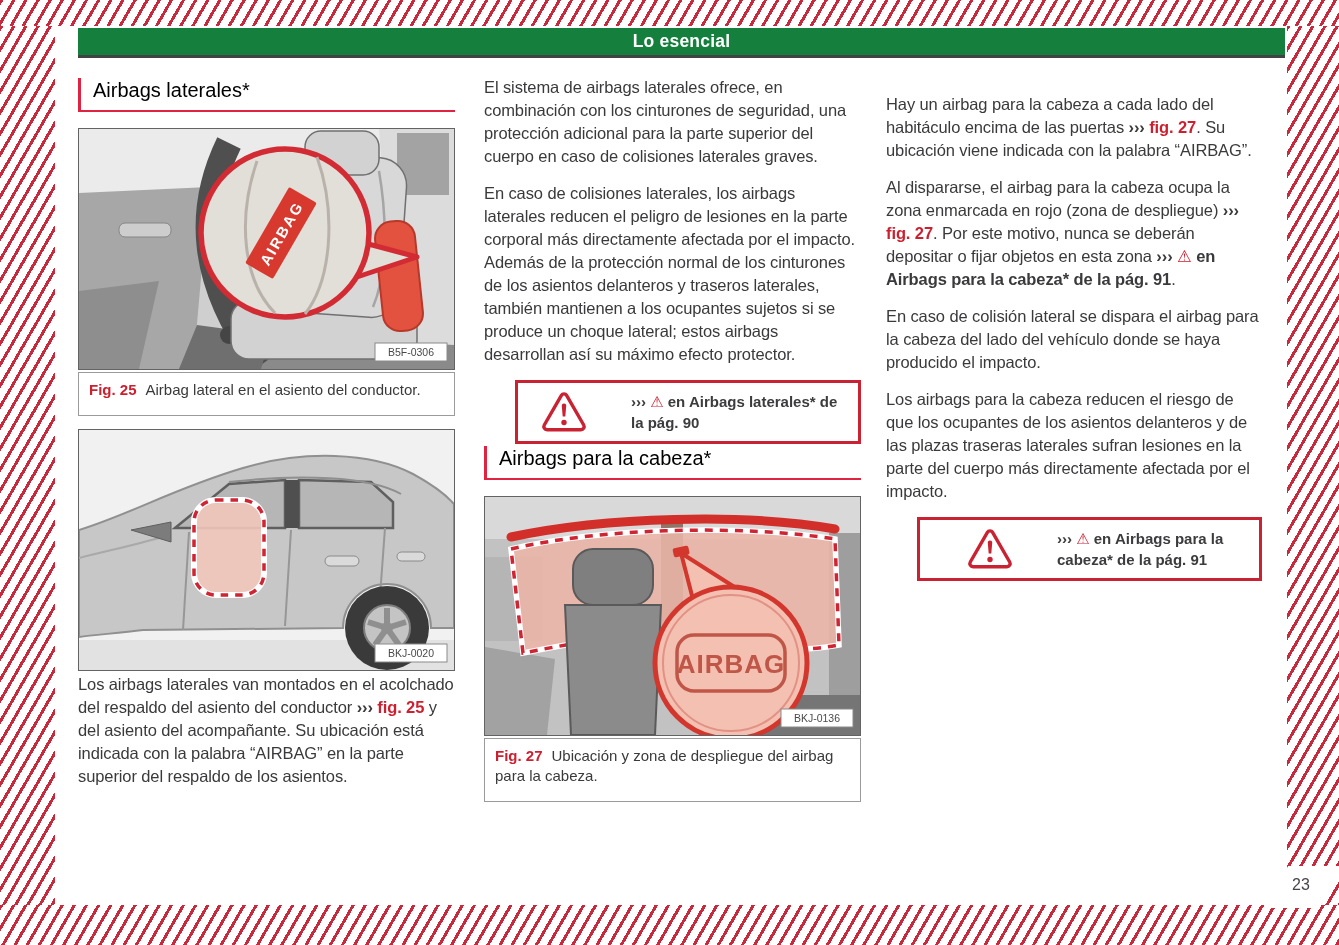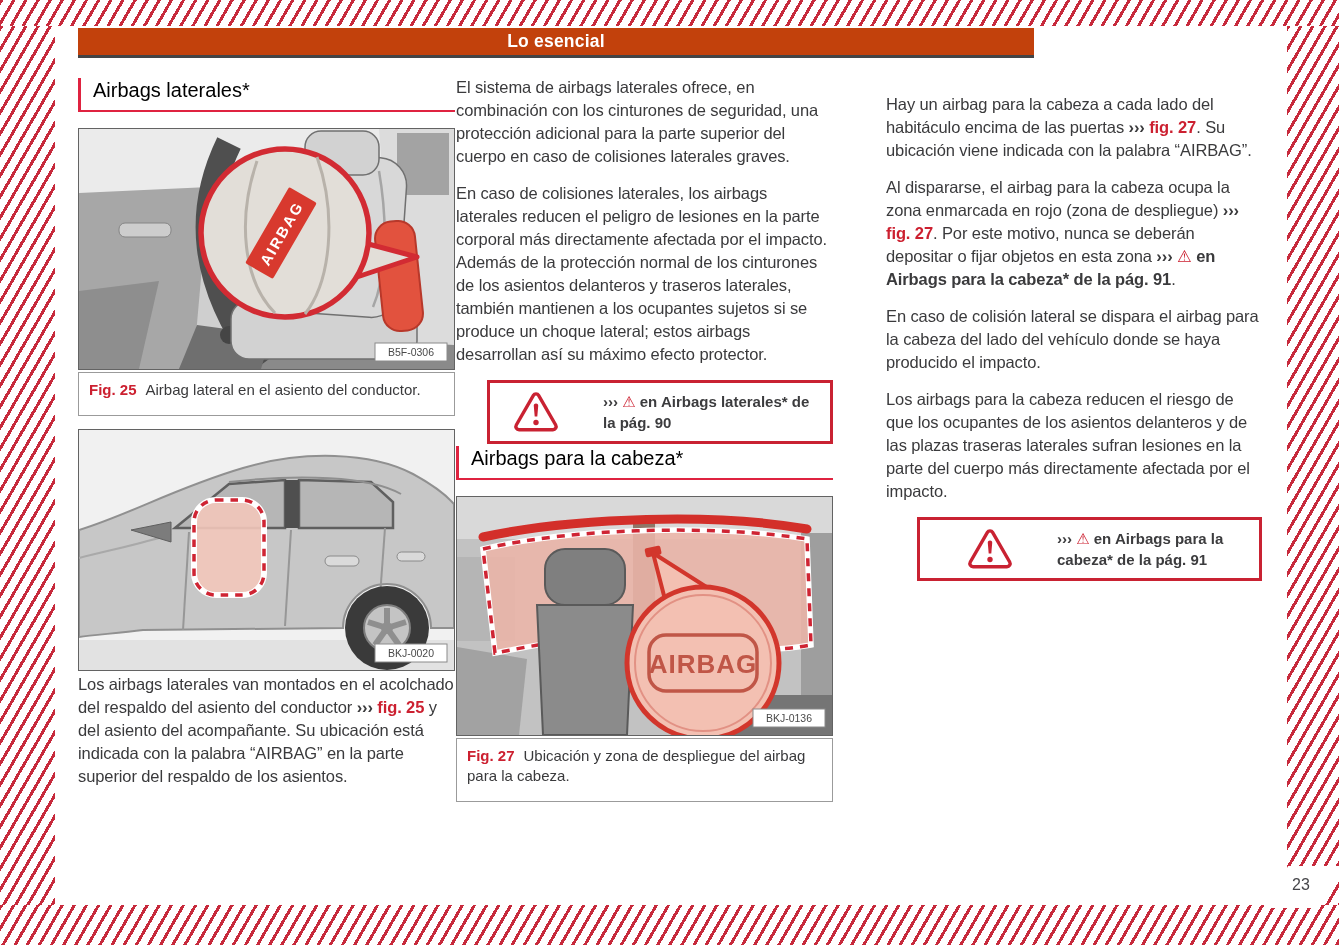--- a/index.html
+++ b/index.html
@@ -21,29 +21,29 @@
   .corner-notch{
     position:absolute;left:1276px;top:866px;width:52px;height:42px;
     background:#ffffff;transform:skewX(-30deg);
   }
   .page-number{
     position:absolute;left:1292px;top:876px;
     font-size:16px;color:#46464a;
   }
   
   .header-bar{
-    position:absolute;left:78px;top:28px;width:956px;height:27px;
-    background:#c2410c;border-bottom:3px solid #434345;
+    position:absolute;left:78px;top:28px;width:1207px;height:27px;
+    background:#15803d;border-bottom:3px solid #434345;
     display:flex;align-items:center;justify-content:center;
   }
   .header-bar .title{color:#ffffff;font-weight:bold;font-size:17.5px;letter-spacing:.2px;}
   
   .col{position:absolute;top:76px;}
   #col1{left:78px;width:377px;}
-  #col2{left:456px;width:377px;}
+  #col2{left:484px;width:377px;}
   #col3{left:886px;width:376px;padding-top:17px;}
   
   p.body-text{
     margin:0 0 14px 0;font-size:16.5px;line-height:23px;color:#3a3a3c;
     letter-spacing:-0.1px;
   }
   .seg-bold{font-weight:bold;}
   .seg-ref{color:#cc2030;font-weight:bold;}
   .seg-warn{color:#cc2030;font-weight:bold;}
   h2.section{

